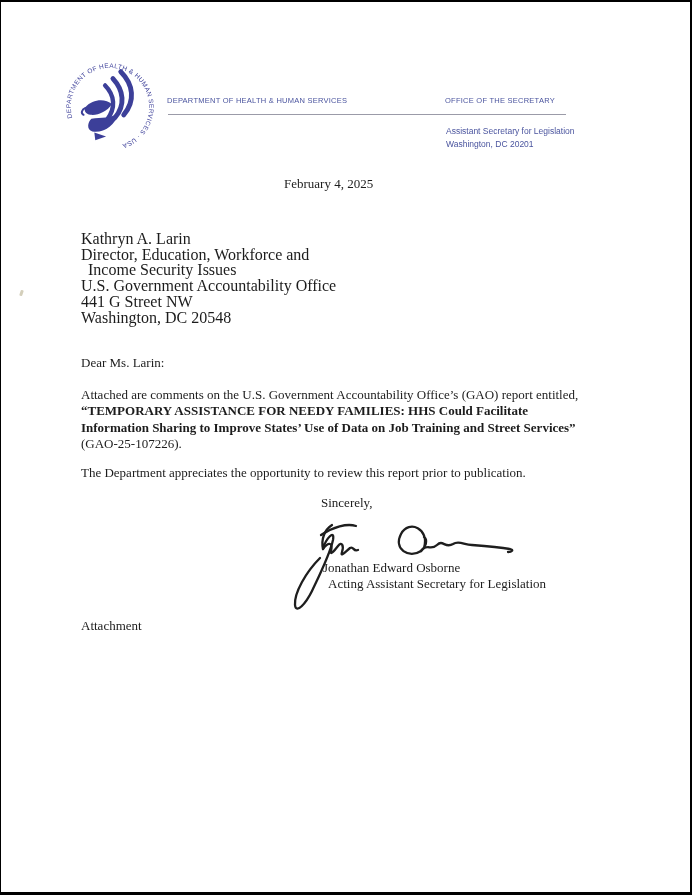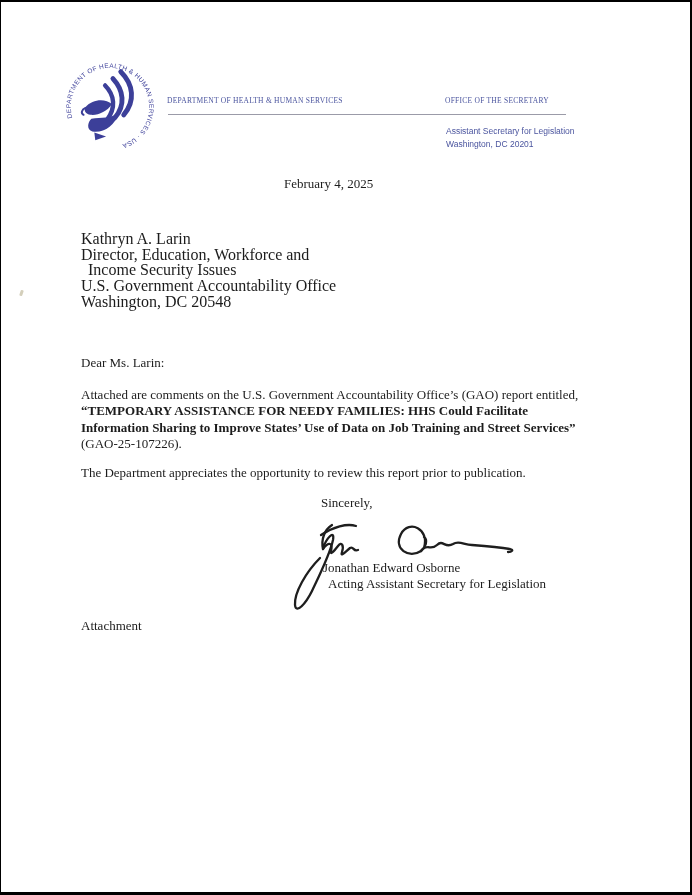--- a/index.html
+++ b/index.html
@@ -10,21 +10,21 @@
     background:#ffffff;
     border-style:solid;border-color:#000;
     border-width:2px 2px 3px 1px;
     overflow:hidden;
     font-family:"Liberation Serif", serif;
     color:#1c1c1c;
   }
   .abs{position:absolute;}
   
   .hdr-caps{
-    font-family:Liberation Serif, serif;
+    font-family:Liberation Sans, sans-serif;
     font-size:7.5px;letter-spacing:.25px;
     color:#4a549e;white-space:nowrap;text-align:center;
   }
   .hdr-sub{
     font-family:"Liberation Sans", sans-serif;
     font-size:8.5px;line-height:13px;
     color:#4a549e;white-space:nowrap;
   }
   .hdr-rule{height:1px;background:#9b9ba8;}
   
@@ -77,20 +77,21 @@
 
   <div class="abs speck" style="left:19px;top:288px;"></div>
 
   <div class="abs serif13 nowrap" style="left:283px;top:174px;">February 4, 2025</div>
 
   <div class="abs" style="left:80px;top:229px;">
     <div class="addr-line">Kathryn A. Larin</div>
     <div class="addr-line">Director, Education, Workforce and</div>
     <div class="addr-line addr-indent">Income Security Issues</div>
     <div class="addr-line">U.S. Government Accountability Office</div>
+    <div class="addr-line">441 G Street NW</div>
     <div class="addr-line">Washington, DC 20548</div>
   </div>
 
   <div class="abs serif13 nowrap" style="left:80px;top:353px;">Dear Ms. Larin:</div>
 
   <div class="abs serif13 para" style="left:80px;top:385px;">
     <span>Attached are comments on the U.S. Government Accountability Office’s (GAO) report entitled,</span><br>
     <span class="bold">“TEMPORARY ASSISTANCE FOR NEEDY FAMILIES: HHS Could Facilitate</span><br>
     <span class="bold">Information Sharing to Improve States’ Use of Data on Job Training and Street Services”</span><br>
     <span>(GAO-25-107226).</span>

